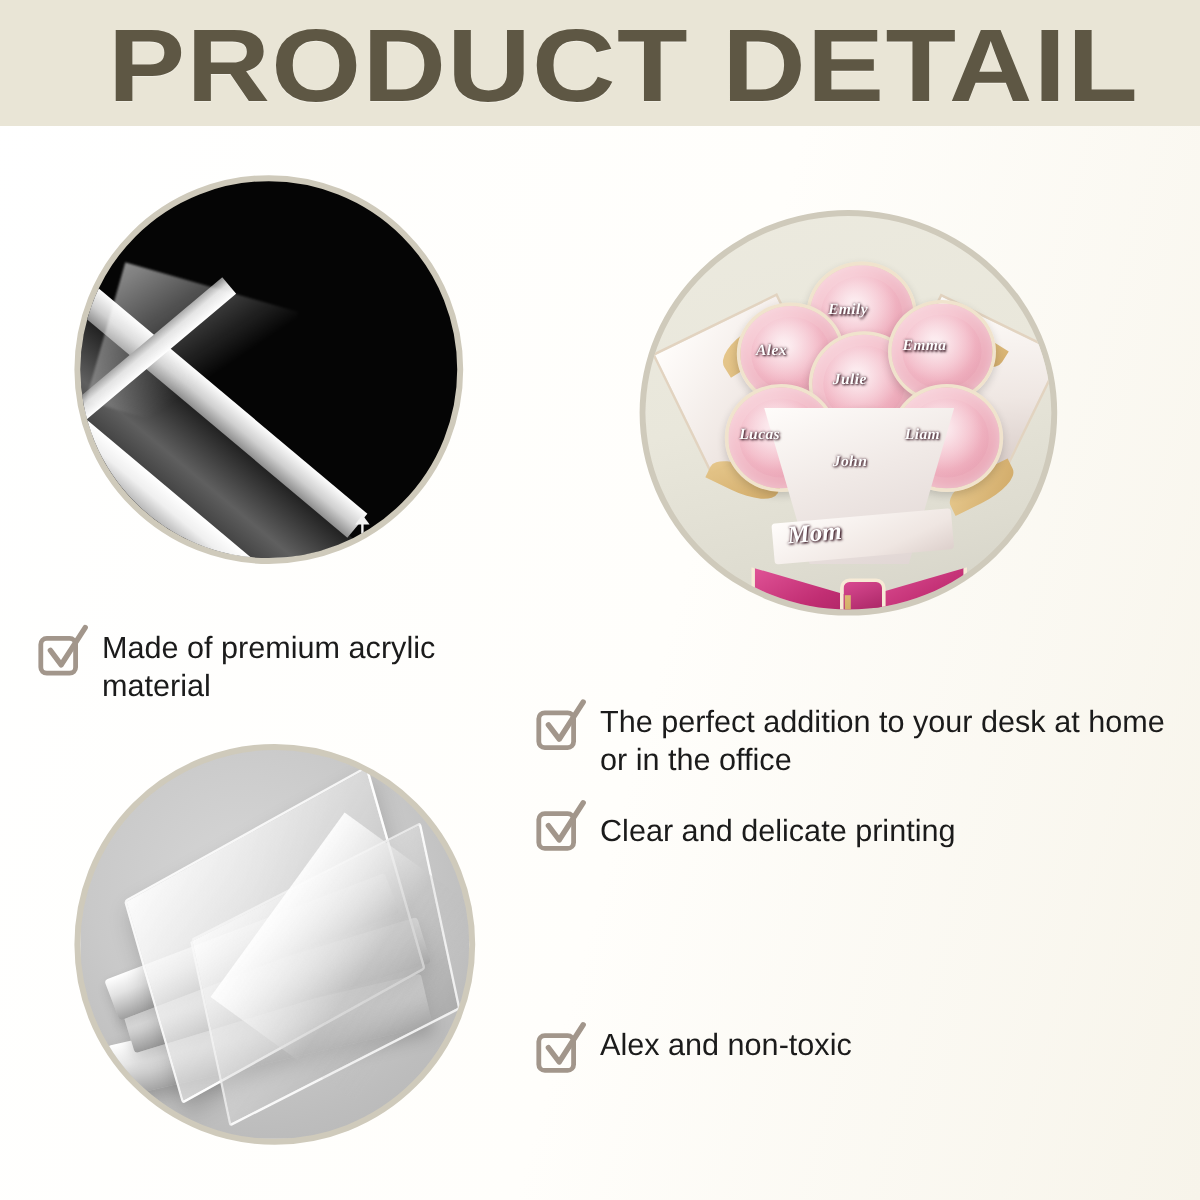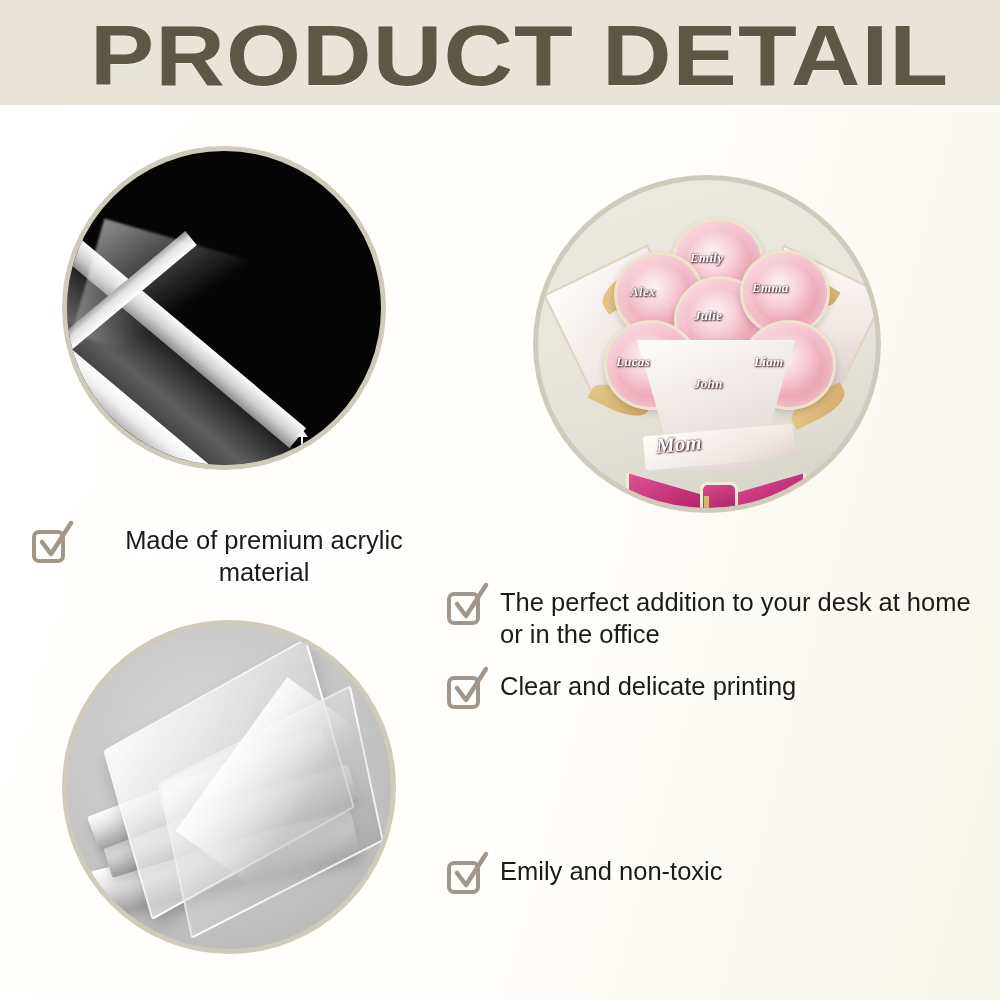--- a/index.html
+++ b/index.html
@@ -143,23 +143,23 @@
   .feature{position:absolute;display:flex;align-items:flex-start;gap:16px;}
   .checkbox{position:relative;width:37px;height:37px;flex:0 0 auto;margin-top:2px;}
   .checkbox .box{position:absolute;left:0;top:4px;width:33px;height:33px;
      border:4px solid #a2968b;border-radius:7px;box-sizing:border-box;}
   .checkbox svg{position:absolute;left:1px;top:-5px;width:42px;height:44px;overflow:visible;}
   .feature-text{
      font-family:"Liberation Sans", sans-serif;
      font-size:25.5px;line-height:32px;color:#1b1b1b;
   }
   #feature-0{left:32px;top:524px;width:420px;}
-  #feature-0 .feature-text{text-align:center;width:358px;}
+  #feature-0 .feature-text{width:358px;}
   #feature-1{left:447px;top:586px;width:548px;justify-content:space-between;}
-  #feature-2{left:447px;top:670px;width:548px;}
+  #feature-2{left:447px;top:670px;width:548px;align-items:flex-end;}
   #feature-3{left:447px;top:748px;width:548px;}
   #feature-4{left:447px;top:855px;width:548px;}
 </style>
 </head>
 <body>
 
 <div id="page">
 
   <div class="header-band">
     <div class="header-title">PRODUCT DETAIL</div>
@@ -269,16 +269,16 @@
   </div>
 
 
   <div class="feature" id="feature-4">
     <div class="checkbox">
       <div class="box"></div>
       <svg viewBox="0 0 42 44" fill="none" xmlns="http://www.w3.org/2000/svg">
         <path d="M9 21 L18 33 L38 2" stroke="#a2968b" stroke-width="4.5" stroke-linecap="round" stroke-linejoin="round"></path>
       </svg>
     </div>
-    <div class="feature-text">Emily and non-toxic</div>
+    <div class="feature-text">Alex and non-toxic</div>
   </div>
 
 </div>
 
 </body></html>

